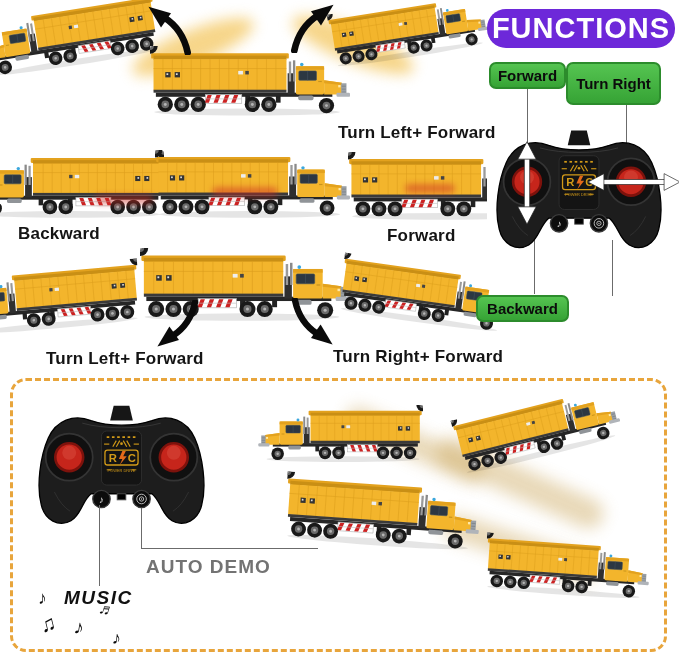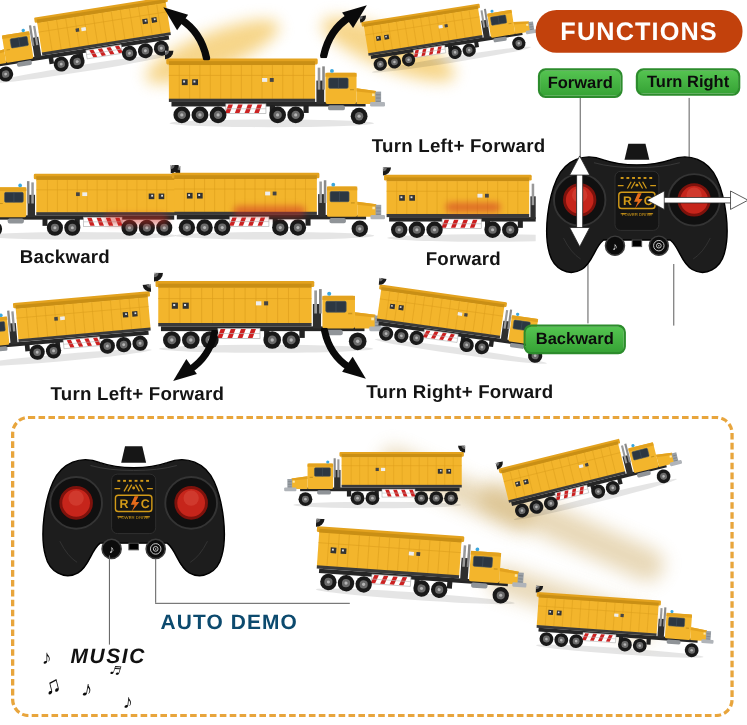--- a/index.html
+++ b/index.html
@@ -16,33 +16,33 @@
     position:absolute;z-index:3;color:#141414;font-weight:bold;font-size:17px;
     letter-spacing:.2px;white-space:nowrap;
   }
   .gbadge{
     position:absolute;z-index:4;display:flex;align-items:center;justify-content:center;
     background:linear-gradient(#55c451,#36a335);border:2px solid #2c8c2c;border-radius:7px;
     color:#0c0c0c;font-weight:bold;font-size:15px;box-sizing:border-box;white-space:nowrap;
   }
   #functions-badge{
     position:absolute;left:487px;top:9px;width:188px;height:39px;z-index:4;
-    background:#c2410c;border-radius:19px;display:flex;align-items:center;justify-content:center;
-    color:#ffffff;font-weight:bold;font-size:23px;letter-spacing:1px;
+    background:#6d28d9;border-radius:19px;display:flex;align-items:center;justify-content:center;
+    color:#ffffff;font-weight:bold;font-size:29px;letter-spacing:1px;
   }
   .conn{position:absolute;z-index:2;background:#6b6b6b;}
   .vline{width:1px;}
   .hline{height:1px;}
   #dash-panel{
     position:absolute;left:10px;top:378px;width:651px;height:268px;z-index:0;
     border:3px dashed #e8a53c;border-radius:16px;
   }
   .arrow{position:absolute;z-index:2;}
   .stickarrow{position:absolute;z-index:3;}
-  #auto-demo-label{position:absolute;left:146px;top:556px;z-index:3;font-weight:bold;font-size:19px;letter-spacing:1px;color:#0c4a6e;}
+  #auto-demo-label{position:absolute;left:146px;top:556px;z-index:3;font-weight:bold;font-size:19px;letter-spacing:1px;color:#737373;}
   #music-label{position:absolute;left:64px;top:587px;z-index:3;font-weight:bold;font-size:19px;letter-spacing:1.5px;color:#111;font-style:italic;}
   .note{position:absolute;z-index:3;color:#0b0b0b;}
   .row2clip{position:absolute;left:0;top:140px;width:487px;height:110px;overflow:hidden;z-index:1;}
   .row2clip .truck{z-index:1;}
 </style>
 </head>
 <body>
 
 <svg width="0" height="0" style="position:absolute" aria-hidden="true">
   <defs>
@@ -258,21 +258,21 @@
   <svg class="arrow" style="left:284px;top:298px;width:54px;height:48px;transform:scaleY(-1);">
       <use href="#swoosh"></use>
     </svg>
 
   <div class="mlabel" style="left:46px;top:349px;">Turn Left+ Forward</div>
   <div class="mlabel" style="left:333px;top:347px;">Turn Right+ Forward</div>
 
   <div id="functions-badge">FUNCTIONS</div>
 
   <div class="gbadge" style="left:489px;top:62px;width:77px;height:27px;">Forward</div>
-  <div class="gbadge" style="left:578px;top:62px;width:95px;height:25px;">Turn Right</div>
+  <div class="gbadge" style="left:566px;top:62px;width:95px;height:43px;">Turn Right</div>
   <div class="gbadge" style="left:476px;top:295px;width:93px;height:27px;">Backward</div>
 
   <div class="conn vline" style="left:527px;top:89px;height:62px;"></div>
   <div class="conn vline" style="left:626px;top:89px;height:61px;"></div>
   <div class="conn vline" style="left:534px;top:240px;height:54px;"></div>
   <div class="conn vline" style="left:612px;top:240px;height:56px;"></div>
 
   <svg class="abs" style="left:488px;top:128px;width:182px;height:130px;z-index:2;">
       <use href="#controller"></use>
     </svg>

